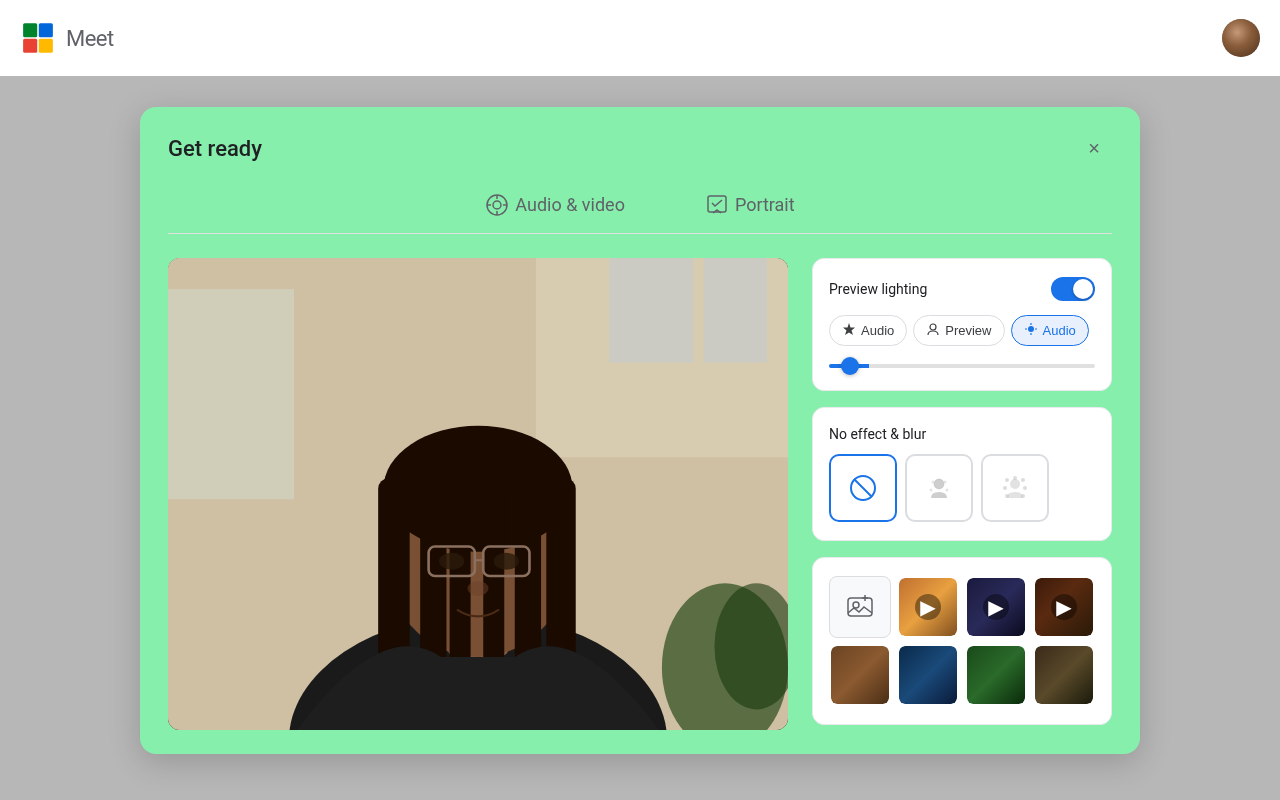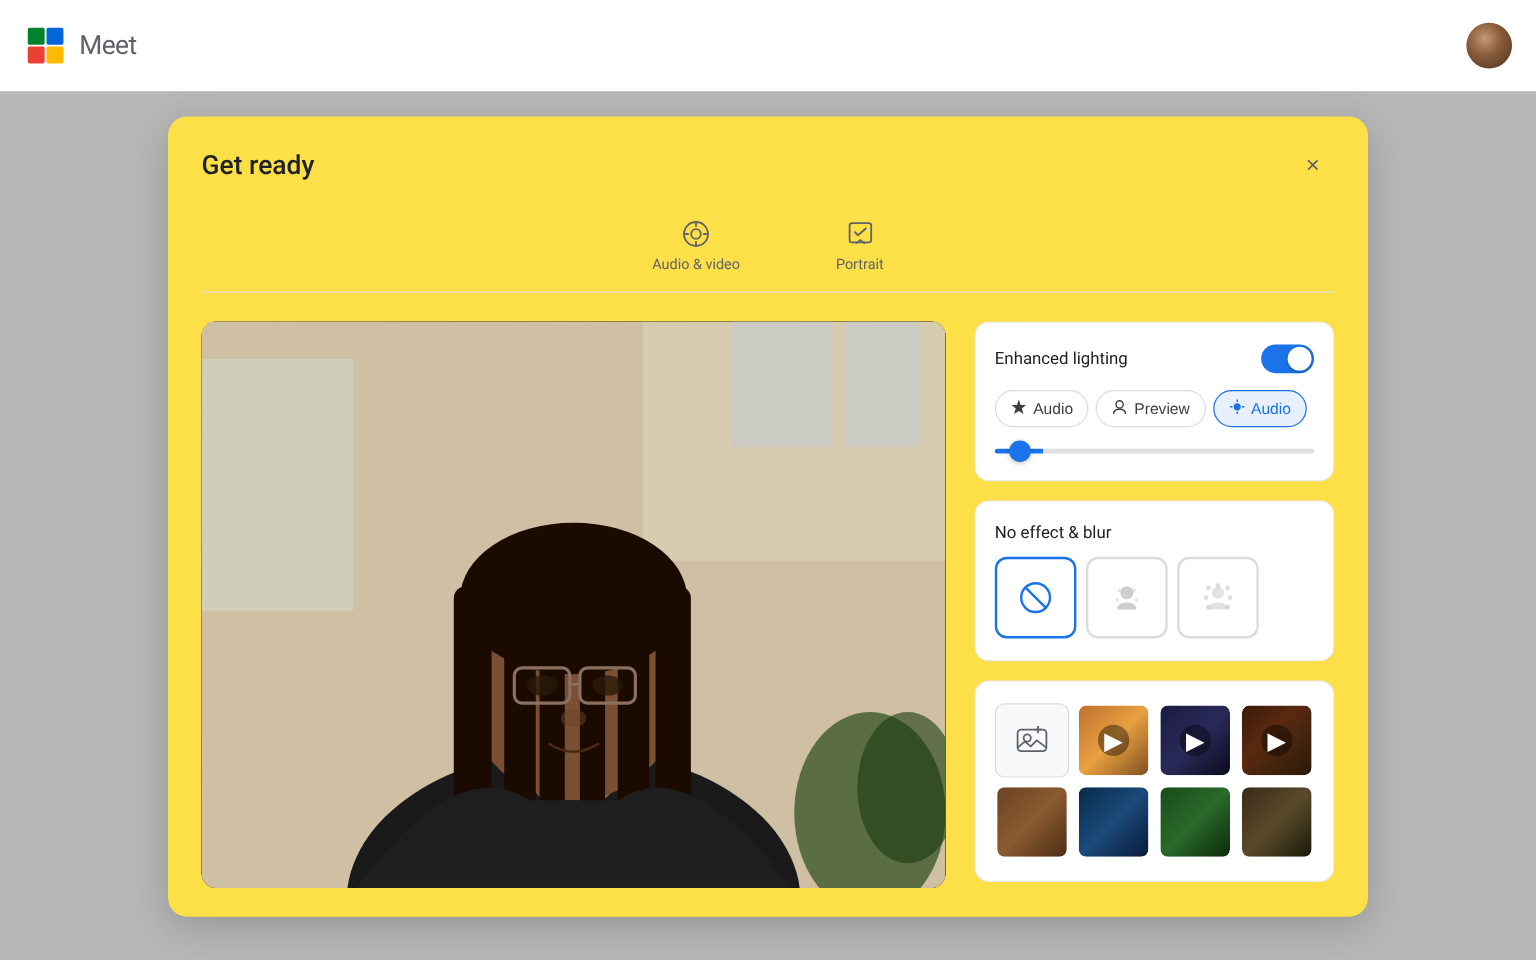--- a/index.html
+++ b/index.html
@@ -82,21 +82,21 @@
       right: 0;
       bottom: 0;
       background: rgba(180, 180, 180, 0.85);
       display: flex;
       align-items: center;
       justify-content: center;
     }
 
     
     .modal {
-      background: #fde047;
+      background: #86efac;
       border-radius: 16px;
       width: 1000px;
       max-height: 720px;
       position: relative;
       overflow: hidden;
       box-shadow: 0 8px 32px rgba(0,0,0,0.18);
     }
 
     
     .modal-header {
@@ -128,27 +128,27 @@
     .tabs {
       display: flex;
       justify-content: center;
       gap: 0;
       padding: 16px 0 0;
       border-bottom: 1px solid #e0e0e0;
       margin: 0 28px;
     }
     .tab {
       display: flex;
-      flex-direction: column;
+      flex-direction: row;
       align-items: center;
       gap: 6px;
       padding: 10px 40px 14px;
       cursor: pointer;
       position: relative;
-      font-size: 12px;
+      font-size: 18px;
       color: #5f6368;
       border-bottom: 3px solid transparent;
       margin-bottom: -1px;
     }
     .tab.active {
       color: #1a73e8;
       border-bottom: 3px solid #1a73e8;
     }
     .tab-icon {
       font-size: 22px;
@@ -480,21 +480,21 @@
 
             <path d="M115 470 Q200 350 260 390 L330 390 Q390 350 475 470 Z" fill="#1e1e1e"></path>
           </svg>
         </div>
       </div>
 
       <div class="right-panel">
 
         <div class="card">
           <div class="lighting-header">
-            <span class="lighting-label">Enhanced lighting</span>
+            <span class="lighting-label">Preview lighting</span>
             <div class="toggle-wrap">
               <div class="toggle-track">
                 <div class="toggle-thumb"></div>
               </div>
             </div>
           </div>
 
           <div class="mode-buttons">
             <button class="mode-btn">
               <span class="mode-btn-icon">

